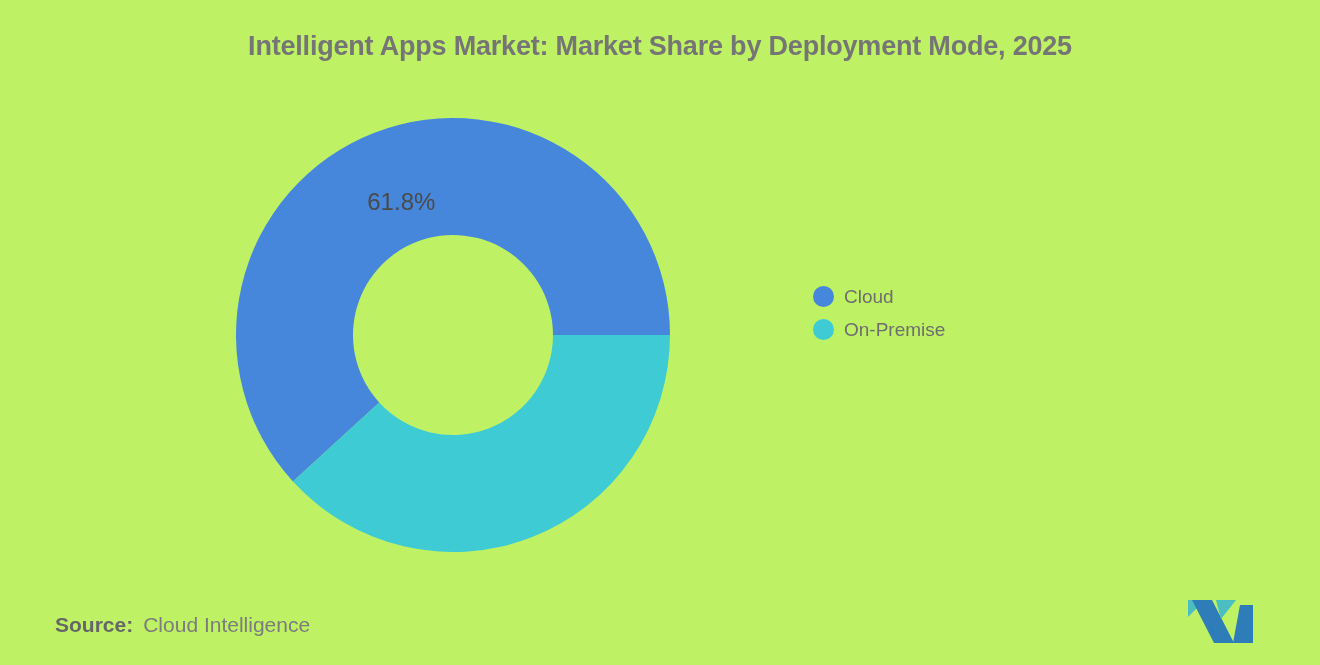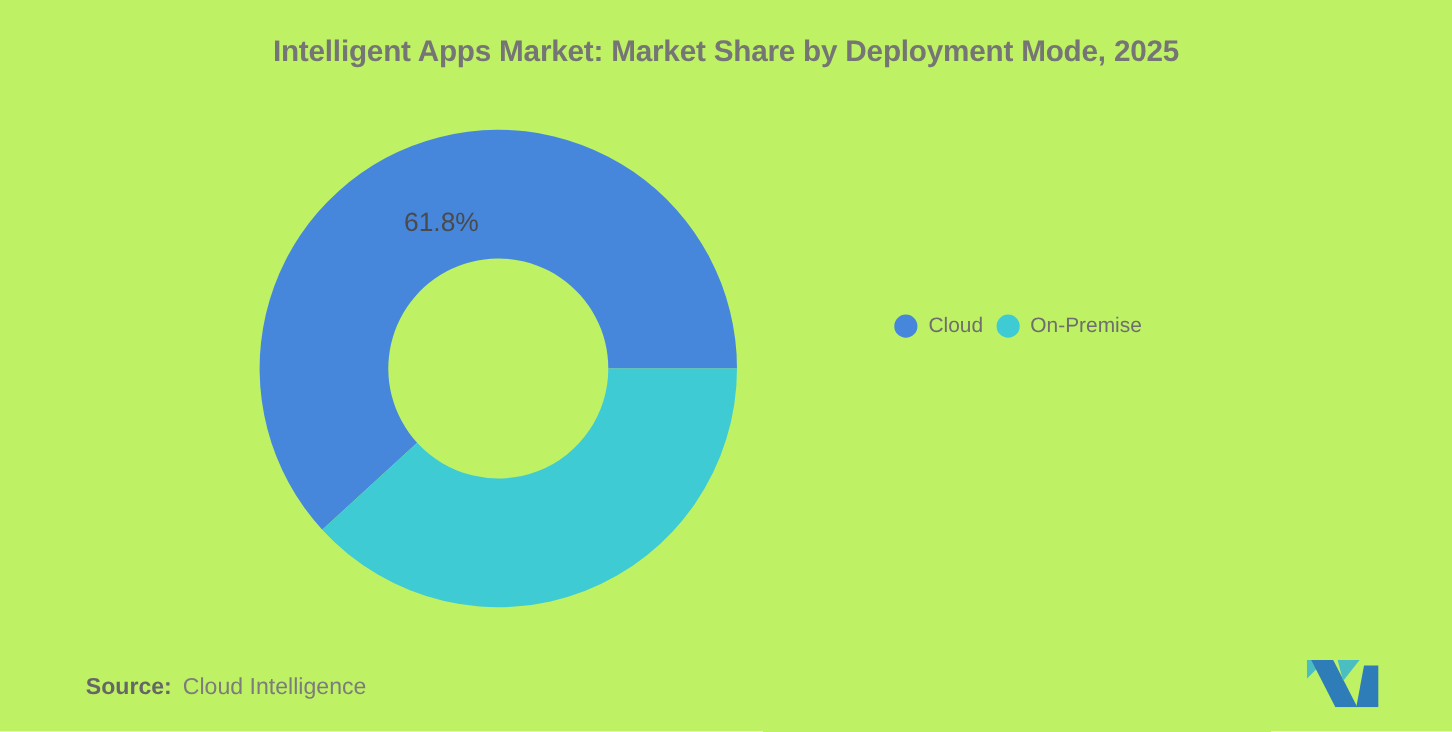--- a/index.html
+++ b/index.html
@@ -34,21 +34,21 @@
   .slice-label {
     font-family: "Liberation Sans", sans-serif;
     font-size: 24px;
     fill: #4a4a4a;
   }
   .legend {
     position: absolute;
     left: 813px;
     top: 286px;
     display: flex;
-    flex-direction: row;
+    flex-direction: column;
     gap: 12px;
   }
   .legend-row {
     display: flex;
     align-items: center;
     gap: 10px;
     height: 21px;
     cursor: pointer;
   }
   .legend-dot {
@@ -66,21 +66,20 @@
     position: absolute;
     left: 55px;
     top: 613px;
     font-size: 21px;
     color: #7c7c7c;
   }
   .source-label {
     font-weight: bold;
     color: #666666;
     margin-right: 10px;
-    margin-left: 23px;
   }
   .brand-logo {
     position: absolute;
     left: 1188px;
     top: 598px;
   }
 </style>
 </head>
 <body>
 

